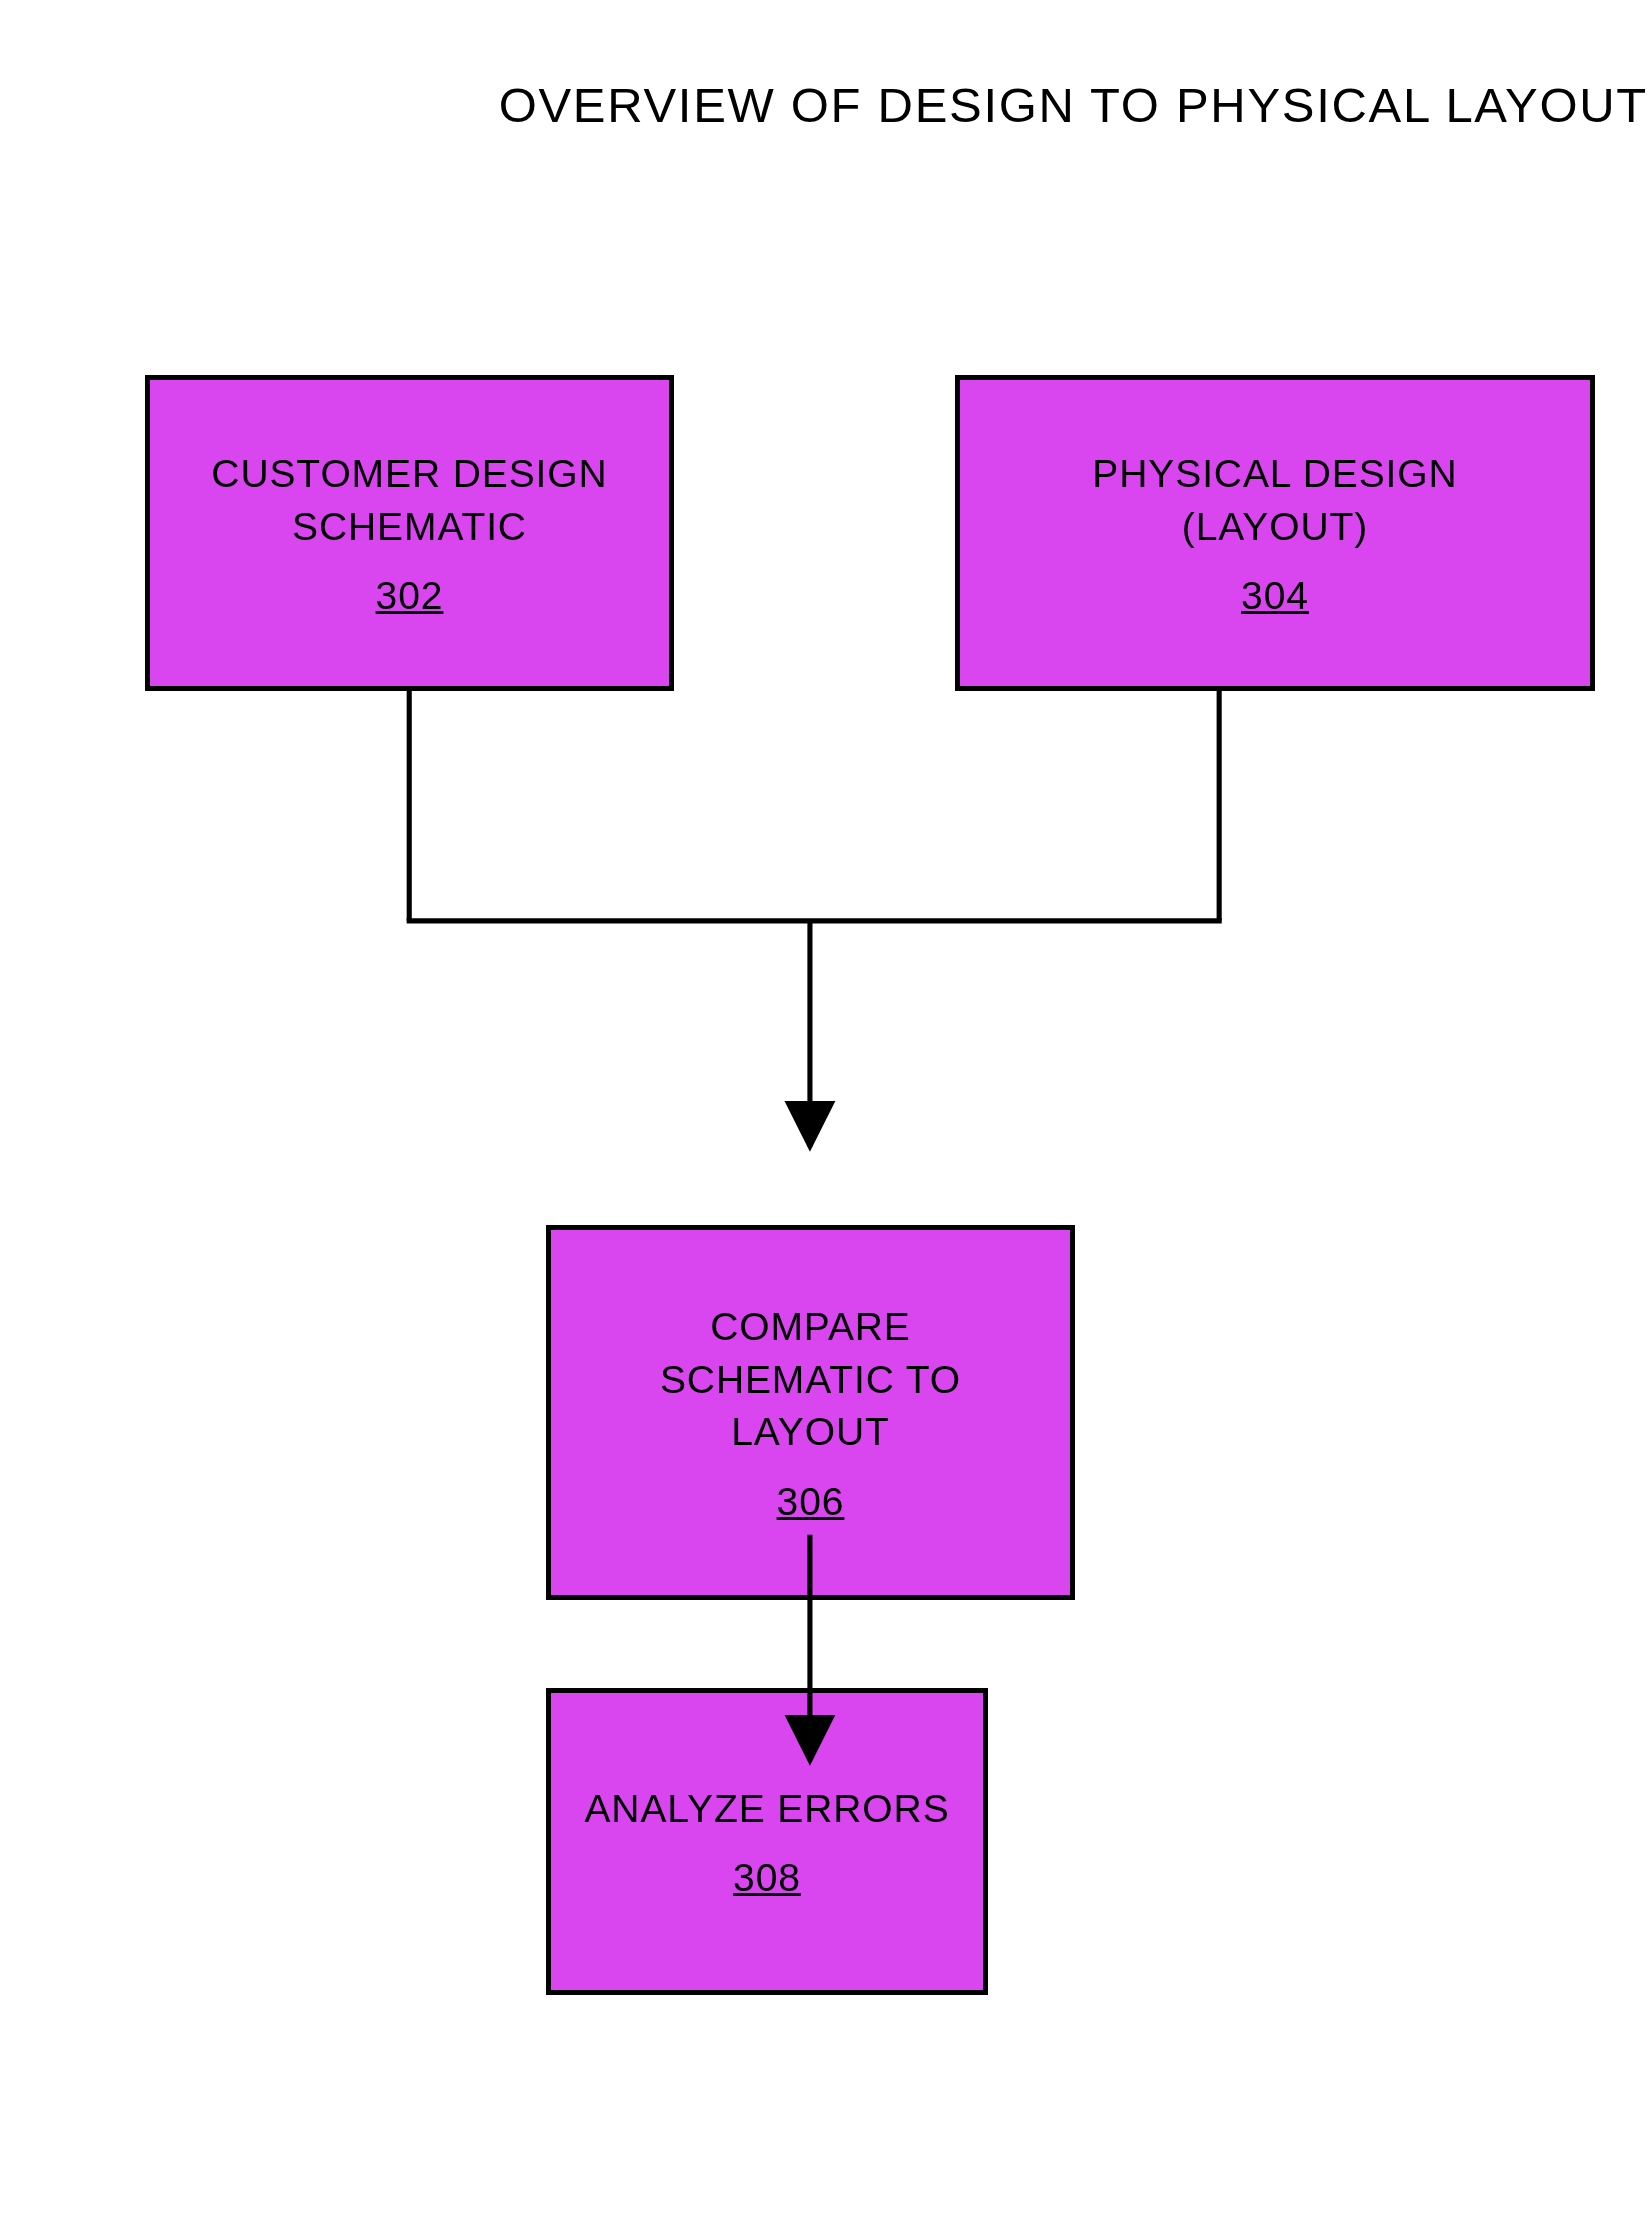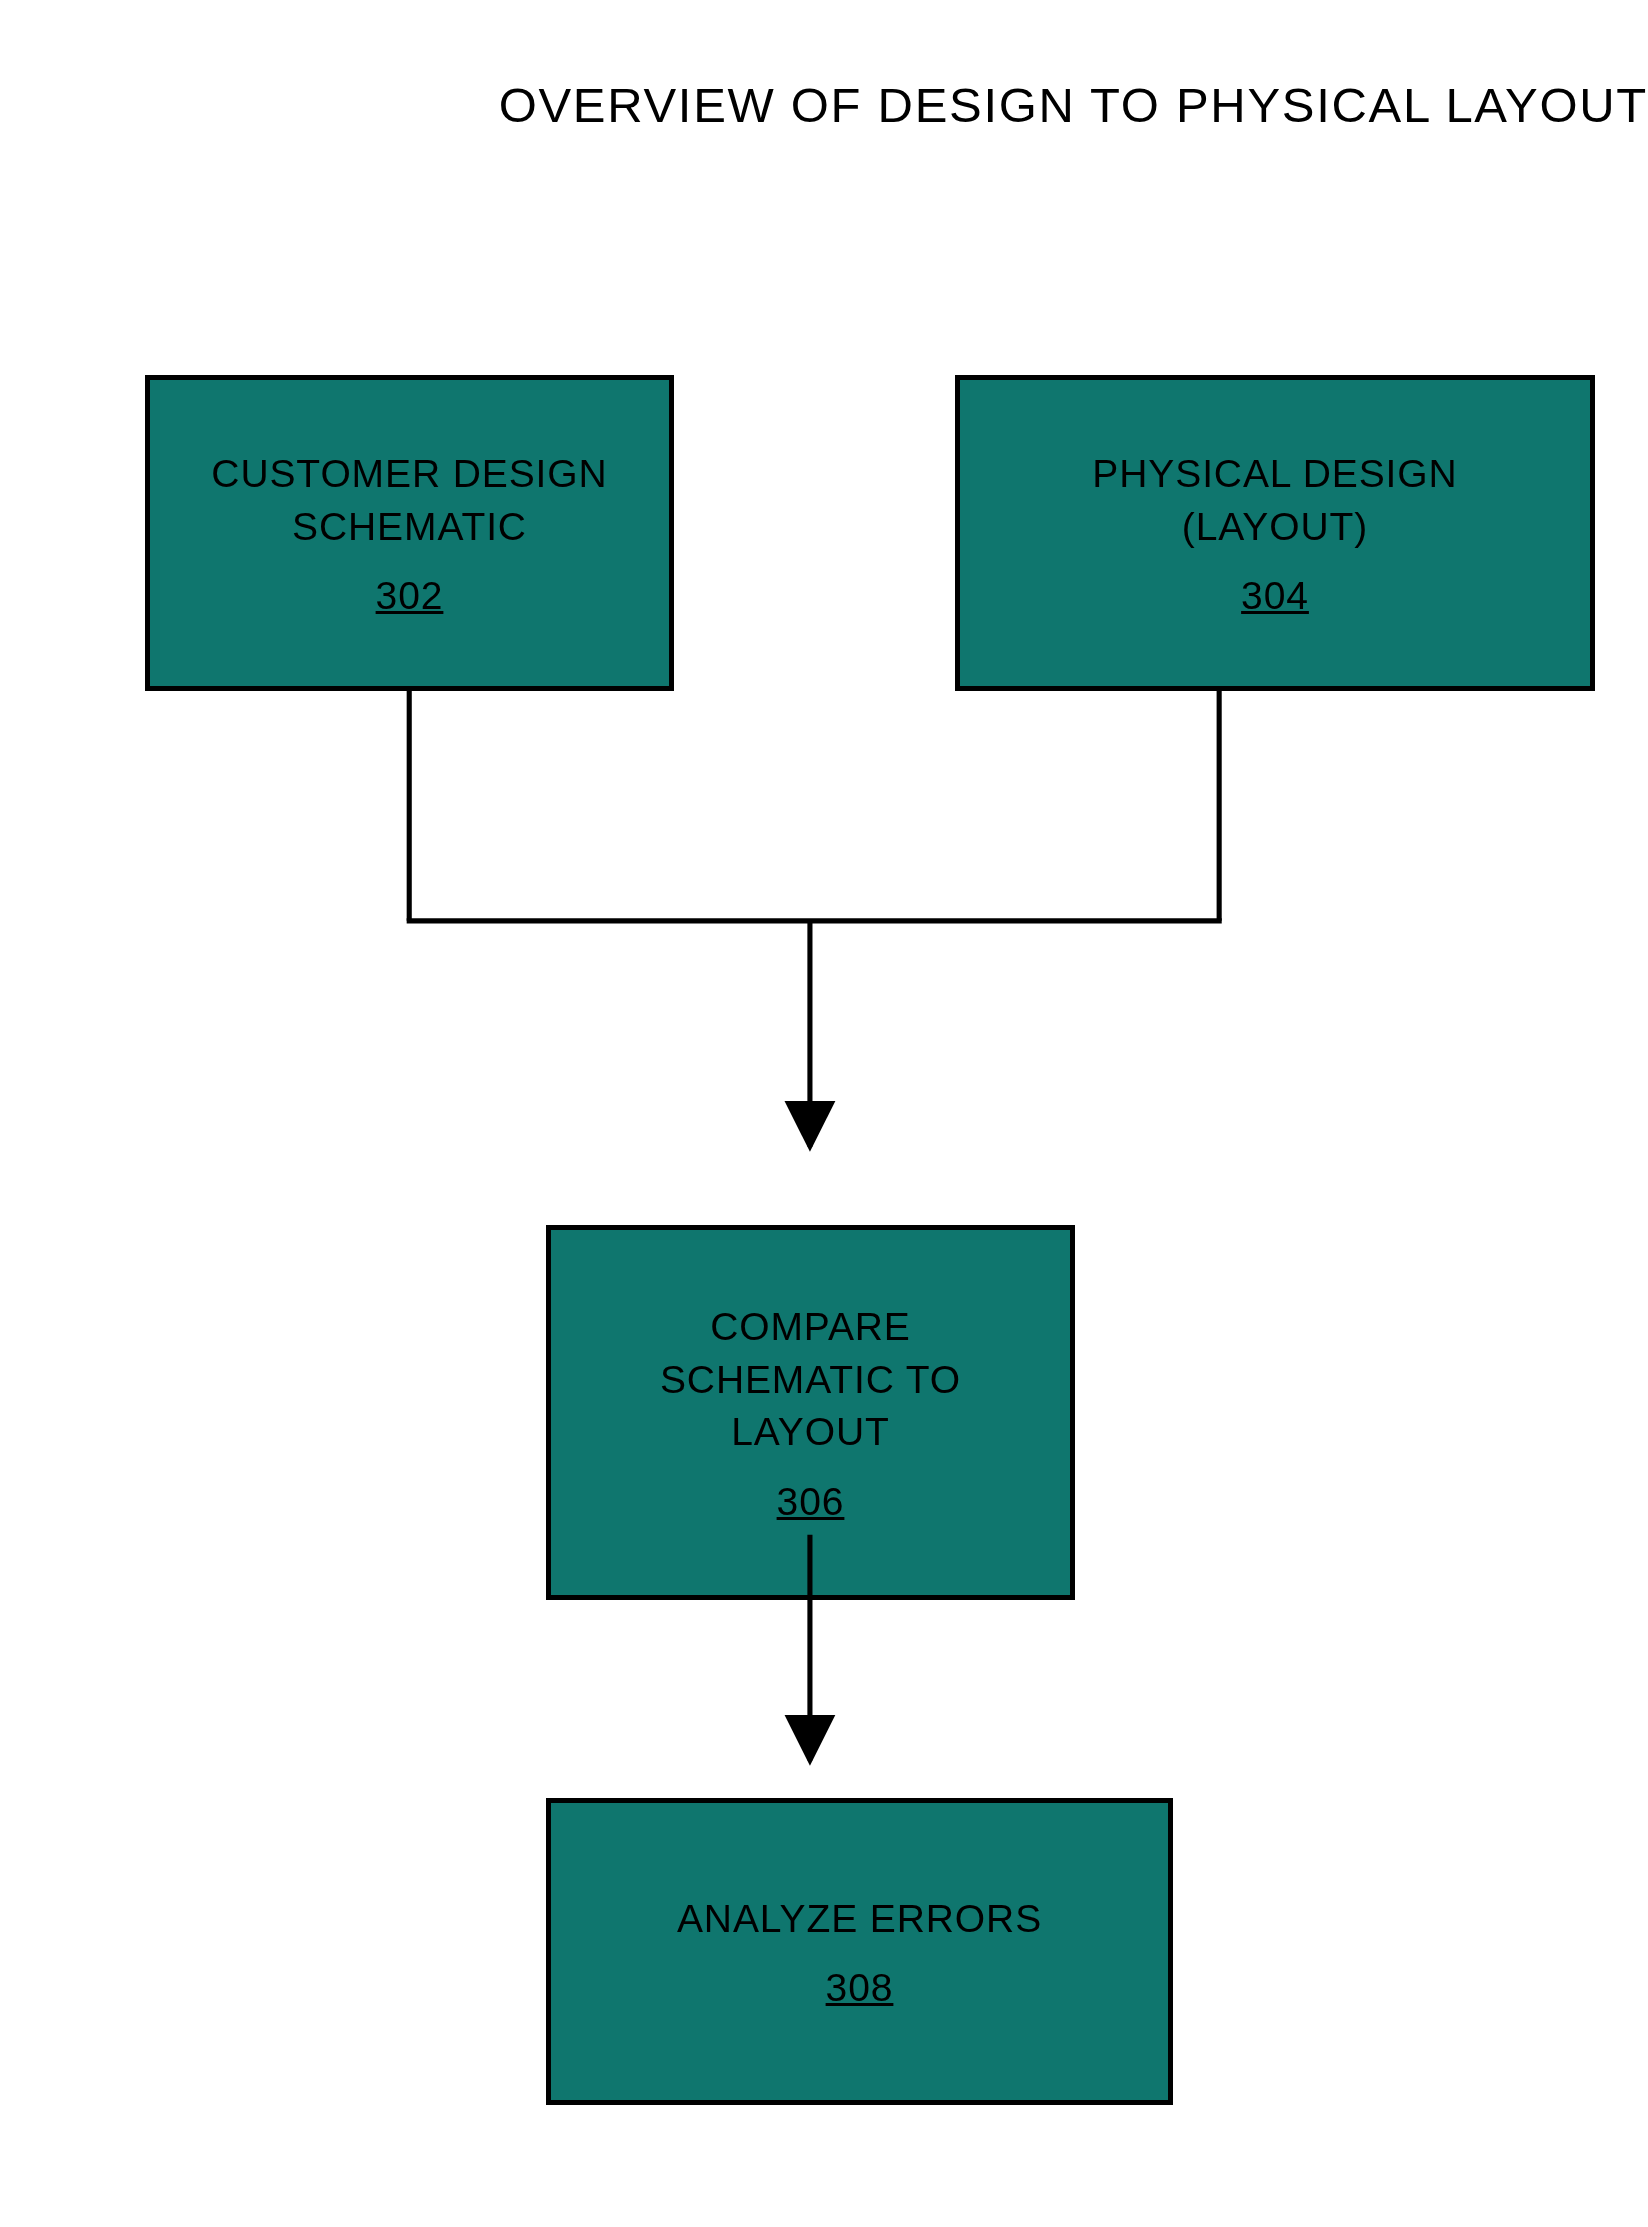--- a/index.html
+++ b/index.html
@@ -20,21 +20,21 @@
       left: 0;
       width: 100%;
       text-align: right;
       font-size: 49px;
       letter-spacing: 1.7px;
       font-weight: normal;
     }
     .box {
       position: absolute;
       border: 5.1px solid #000;
-      background: #0f766e;
+      background: #d946ef;
       display: flex;
       flex-direction: column;
       align-items: center;
       justify-content: center;
       text-align: center;
       padding: 17px;
     }
     .box-label {
       font-size: 39px;
       line-height: 1.35;
@@ -59,22 +59,22 @@
       height: 316px;
     }
     .box-306 {
       left: 546px;
       top: 1225px;
       width: 529px;
       height: 375px;
     }
     .box-308 {
       left: 546px;
-      top: 1798px;
-      width: 627px;
+      top: 1688px;
+      width: 442px;
       height: 307px;
     }
     svg.connectors {
       position: absolute;
       top: 0;
       left: 0;
       width: 1648px;
       height: 2227px;
       pointer-events: none;
     }

